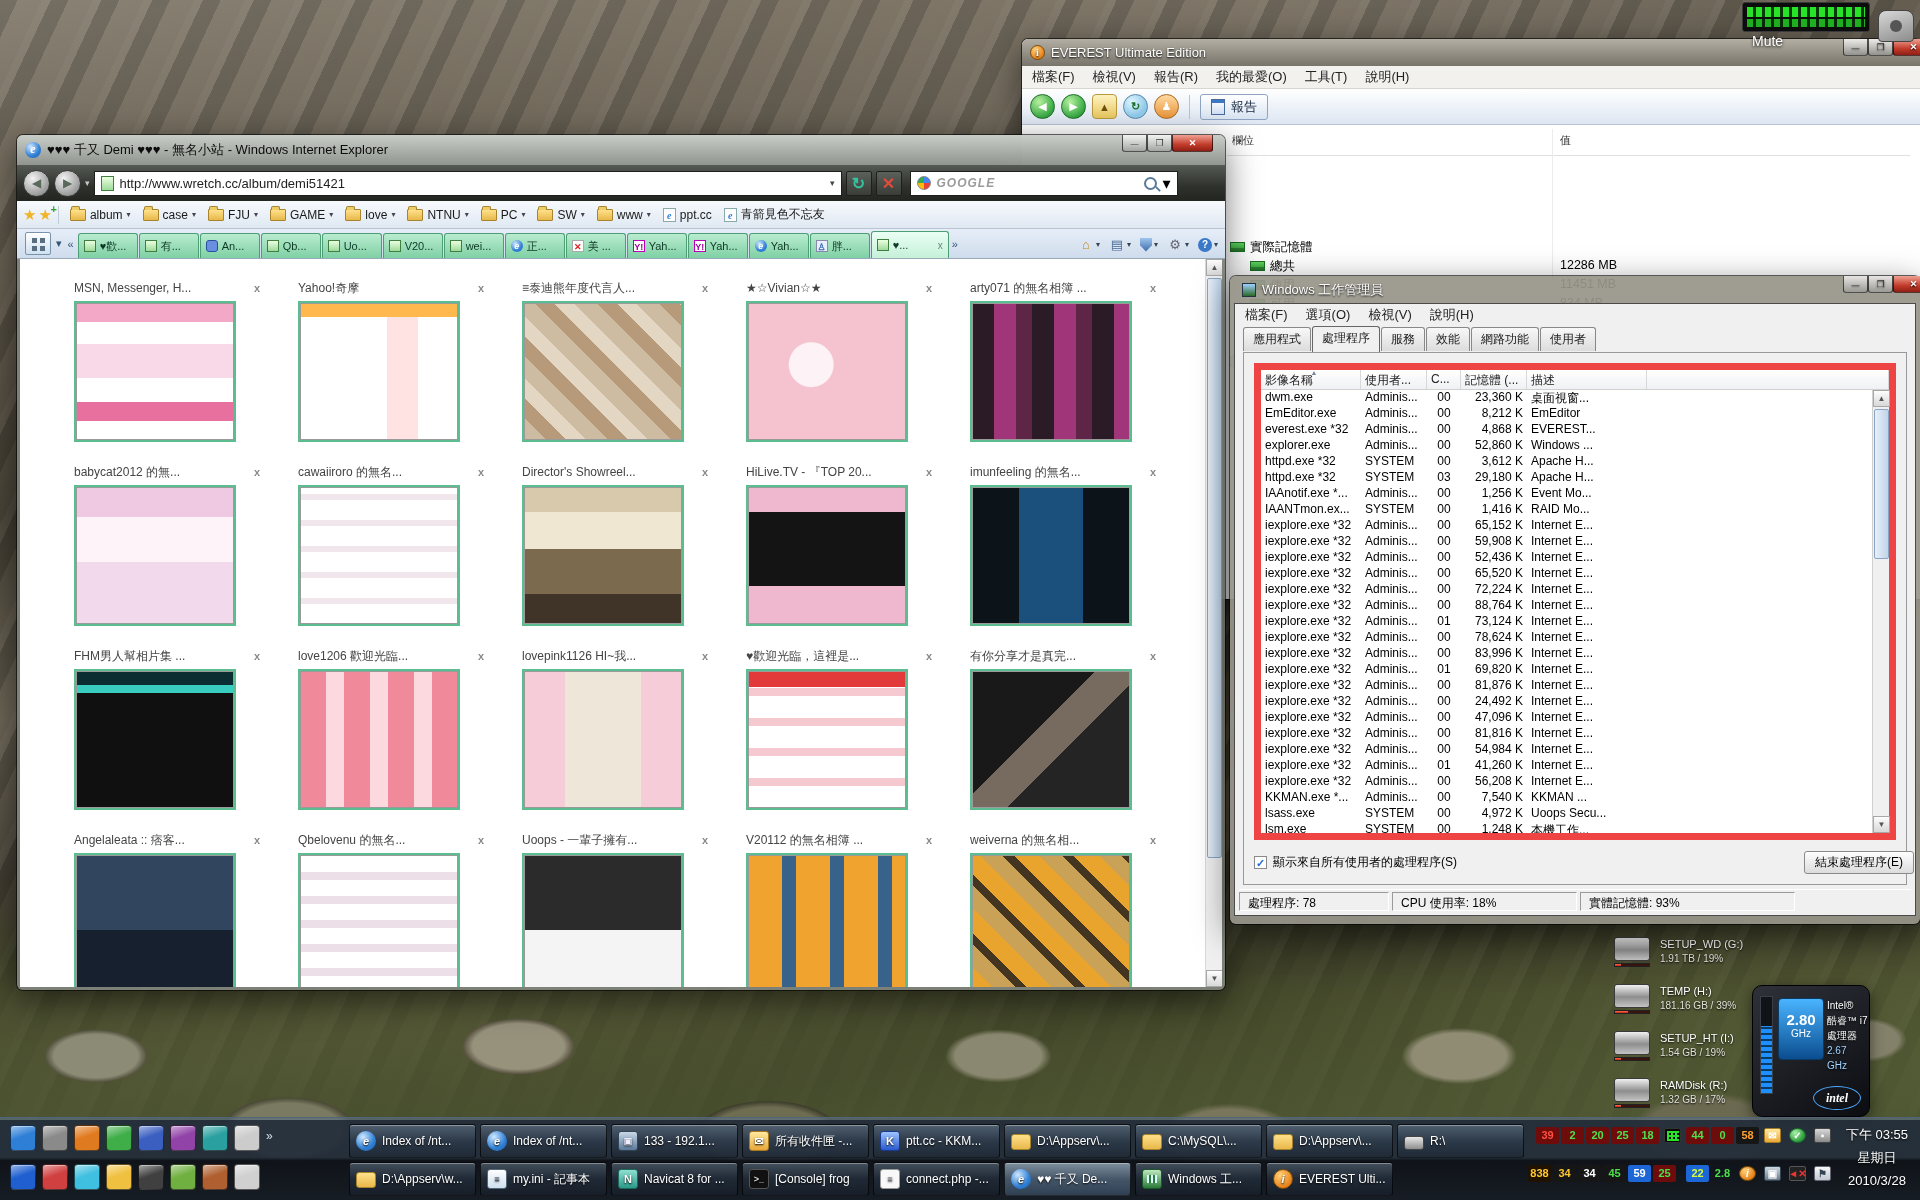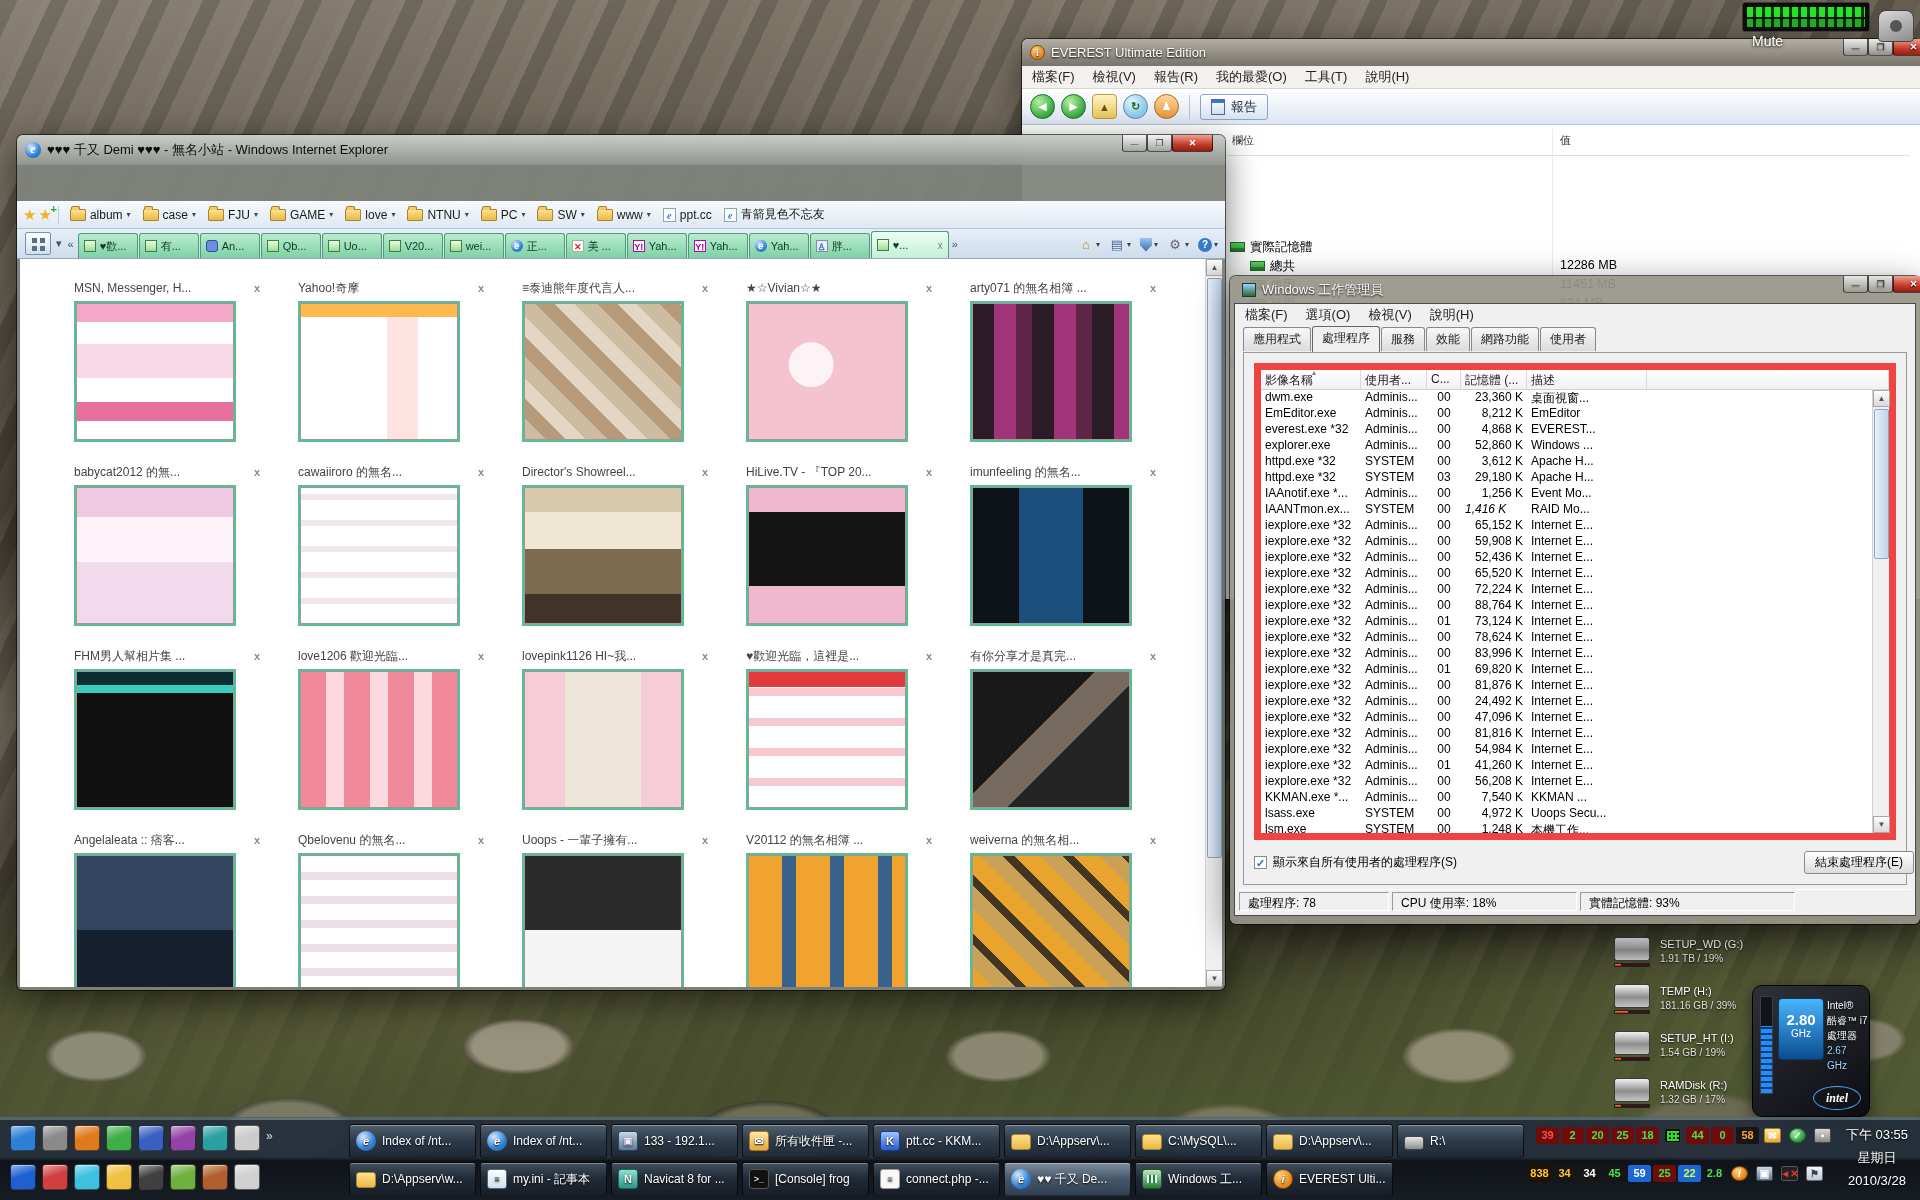--- a/index.html
+++ b/index.html
@@ -292,20 +292,38 @@
 <div id="ie" class="win">
   <div class="titlebar ie-title">
     <span class="ie-eicon">e</span>
     <span>♥♥♥ 千又 Demi ♥♥♥ - 無名小站 - Windows Internet Explorer</span>
     <div class="caption-btns">
       <span class="cbtn min"></span>
       <span class="cbtn max"></span>
       <span class="cbtn close"></span>
     </div>
   </div>
+  <div class="ie-nav">
+    <span class="navcirc b"></span>
+    <span class="navcirc f"></span>
+    <span class="smalldd"></span>
+    <span class="addr">
+      <span class="pgic"></span>
+      <span>http://www.wretch.cc/album/demi51421</span>
+      <span class="dd"></span>
+    </span>
+    <span class="sqbtn refresh"></span>
+    <span class="sqbtn stop"></span>
+    <span class="search">
+      <span class="glogo"></span>
+      <span class="q">GOOGLE</span>
+      <span class="mag"></span>
+      <span class="dd"></span>
+    </span>
+  </div>
   <div class="ie-fav">
     <span class="star"></span>
     <span class="star add"></span>
     <span class="fsep"></span>
     <span id="fav-items" style="display:flex;align-items:center;gap:2px">
         <span class="fav-item">
           <span class="f-folder"></span>
           <span>album</span>
           <span class="dd"></span>
         </span>
@@ -679,21 +697,21 @@
               <span class="tm-cell" style="width: 100px;">IAAnotif.exe *...</span>
               <span class="tm-cell" style="width: 66px;">Adminis...</span>
               <span class="tm-cell" style="width: 34px; text-align: center;">00</span>
               <span class="tm-cell" style="width: 66px; text-align: right;">1,256 K</span>
               <span class="tm-cell" style="width: 120px;">Event Mo...</span>
             </div>
             <div class="tm-row">
               <span class="tm-cell" style="width: 100px;">IAANTmon.ex...</span>
               <span class="tm-cell" style="width: 66px;">SYSTEM</span>
               <span class="tm-cell" style="width: 34px; text-align: center;">00</span>
-              <span class="tm-cell" style="width: 66px;  font-style: italic;">1,416 K</span>
+              <span class="tm-cell" style="width: 66px; text-align: right;">1,416 K</span>
               <span class="tm-cell" style="width: 120px;">RAID Mo...</span>
             </div>
             <div class="tm-row">
               <span class="tm-cell" style="width: 100px;">iexplore.exe *32</span>
               <span class="tm-cell" style="width: 66px;">Adminis...</span>
               <span class="tm-cell" style="width: 34px; text-align: center;">00</span>
               <span class="tm-cell" style="width: 66px; text-align: right;">65,152 K</span>
               <span class="tm-cell" style="width: 120px;">Internet E...</span>
             </div>
             <div class="tm-row">
@@ -1032,21 +1050,21 @@
         <span class="tico usb">▪</span>
       </span>
     </div>
   <div class="tray" id="tray2" style="left:1528px;top:47px">
       <span class="chip" style="background: rgb(32, 18, 0); color: rgb(255, 200, 48);">838</span>
       <span class="chip" style="background: rgb(22, 22, 22); color: rgb(255, 200, 48);">34</span>
       <span class="chip" style="background: rgb(22, 22, 22); color: rgb(255, 255, 255);">34</span>
       <span class="chip" style="background: rgb(22, 22, 22); color: rgb(76, 224, 76);">45</span>
       <span class="chip" style="background: rgb(29, 102, 214); color: rgb(255, 255, 255);">59</span>
       <span class="chip" style="background: rgb(110, 12, 12); color: rgb(76, 224, 76);">25</span>
-      <span class="chip" style="background: rgb(29, 102, 214); color: rgb(214, 255, 58);">22</span>
+      <span class="chip" style="background: rgb(29, 102, 214); color: rgb(214, 255, 58); margin-left: 8px;">22</span>
       <span class="chip" style="background: transparent; color: rgb(76, 224, 76);">2.8</span>
       <span class="chip icon">
         <span class="tico everest-tray">i</span>
       </span>
       <span class="chip icon">
         <span class="tico network-tray">▣</span>
       </span>
       <span class="chip icon">
         <span class="tico volume-muted">◄✕</span>
       </span>

